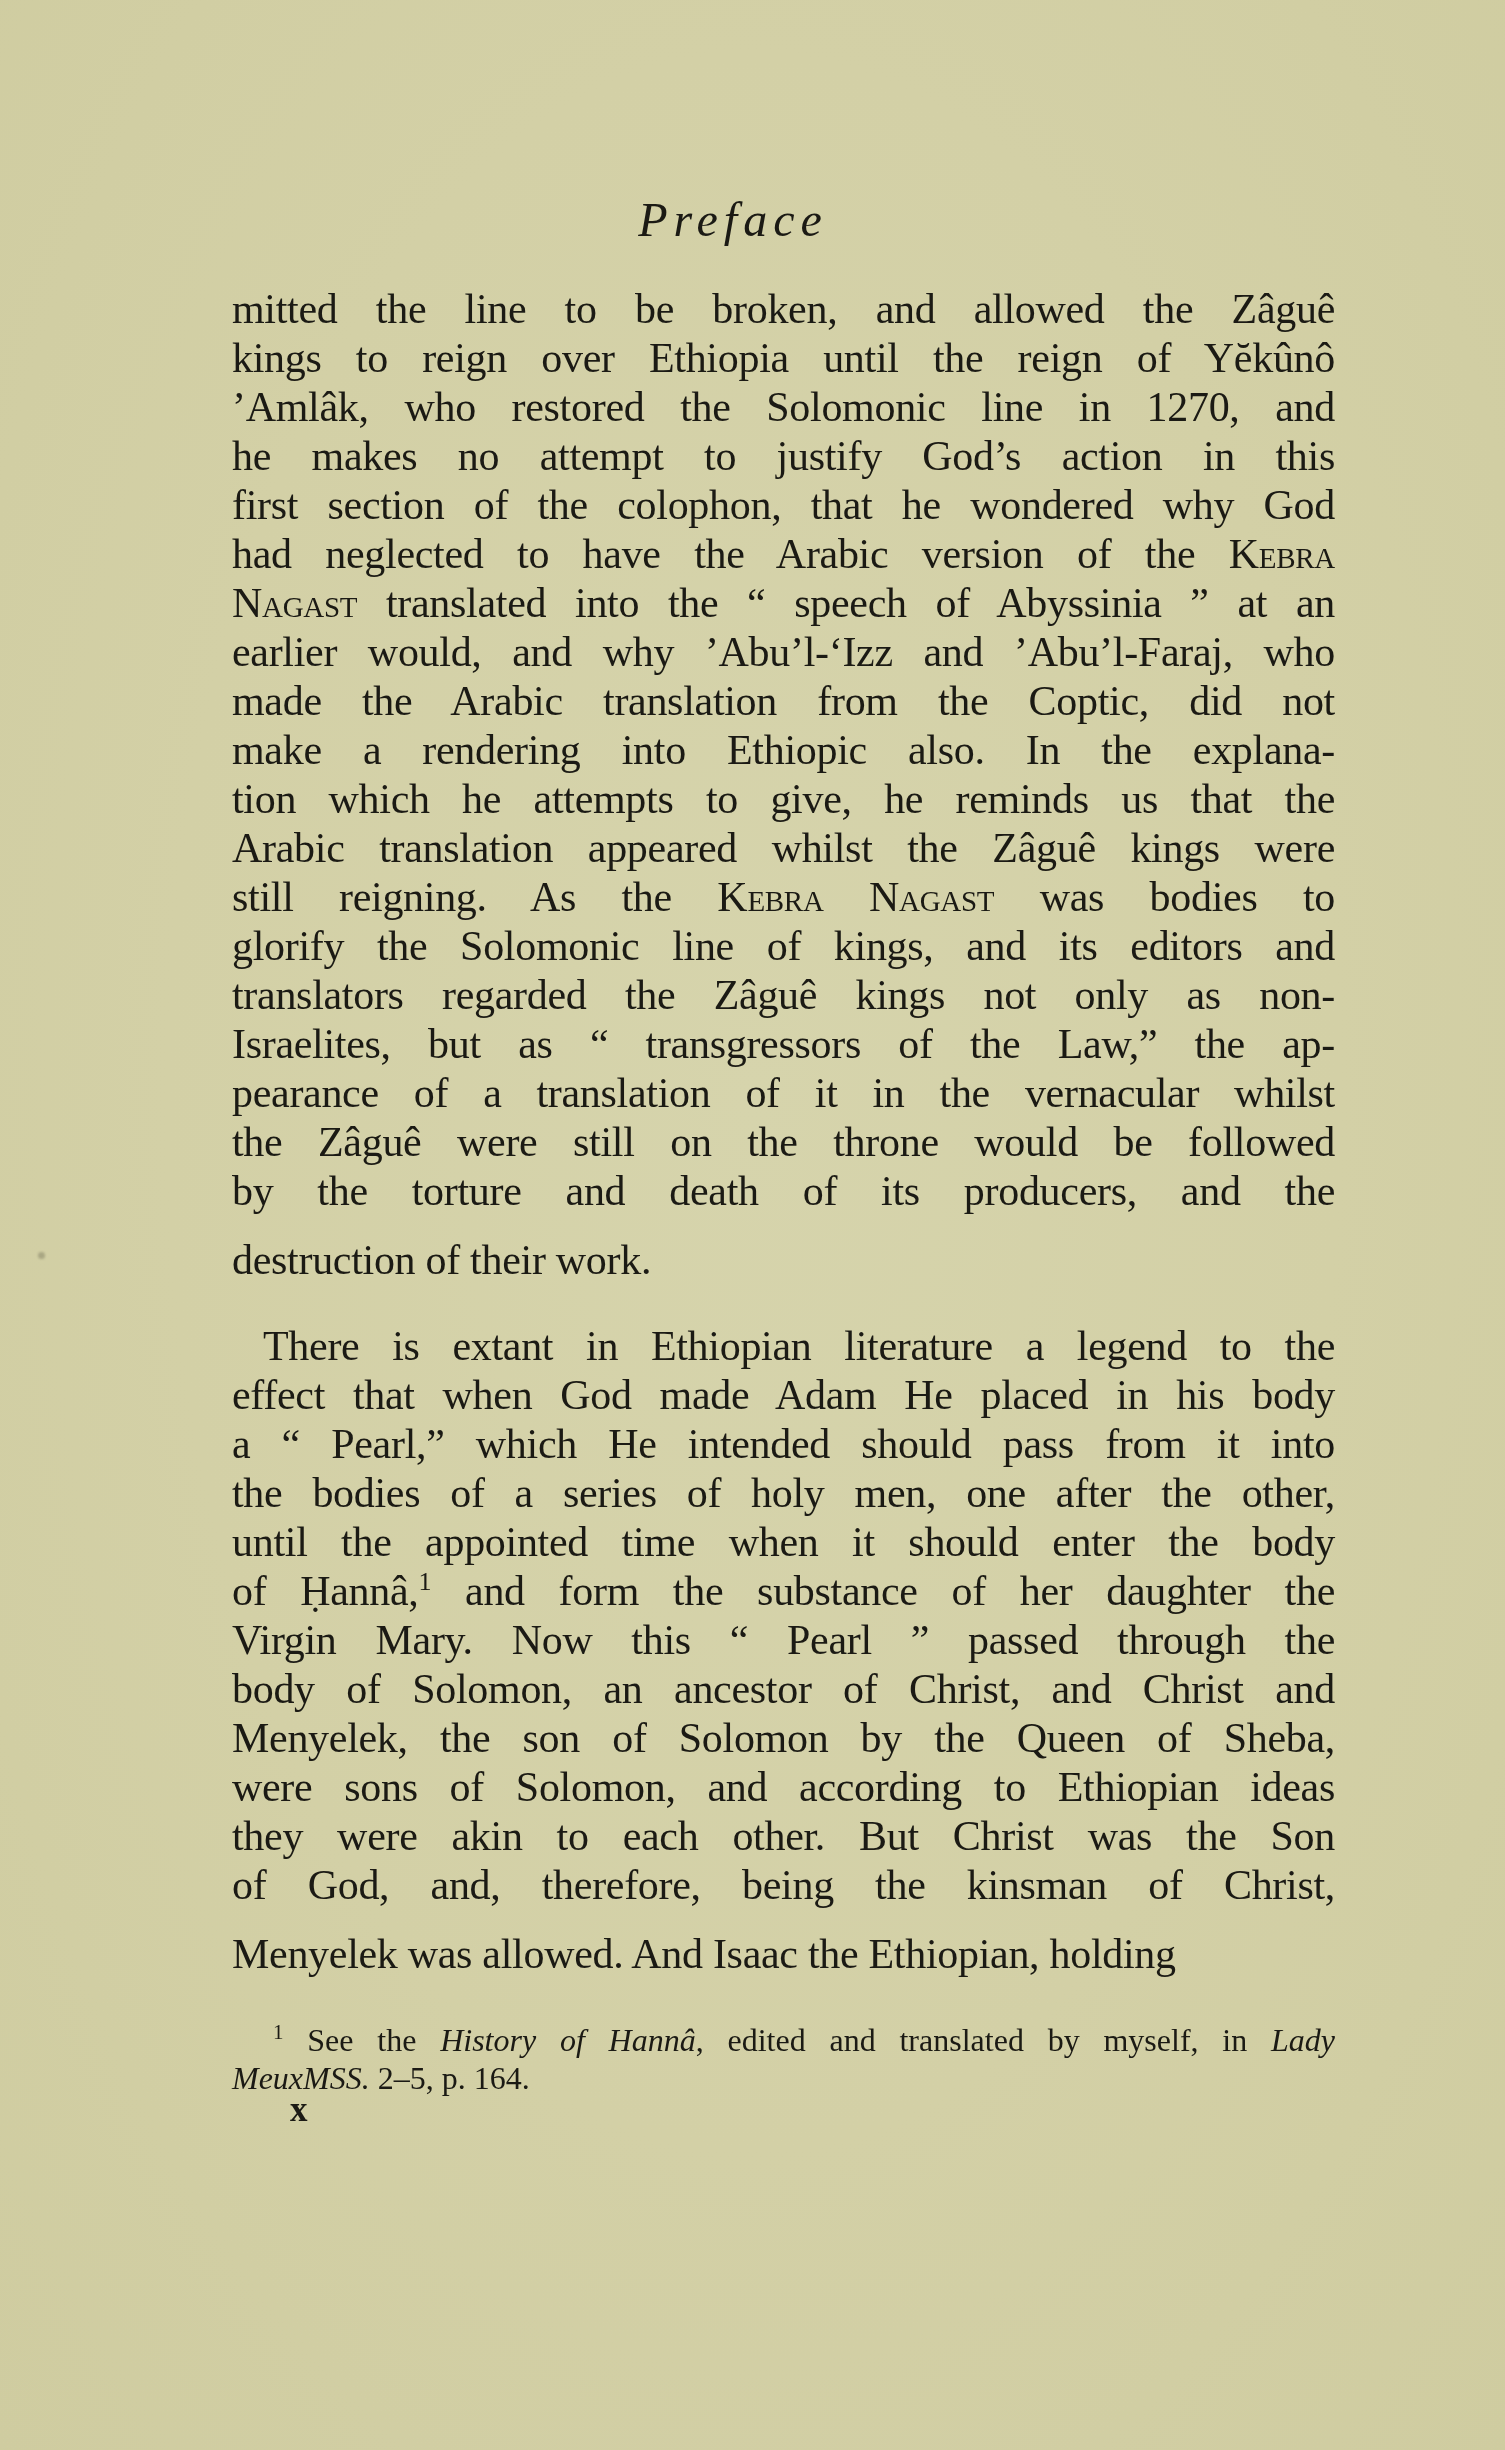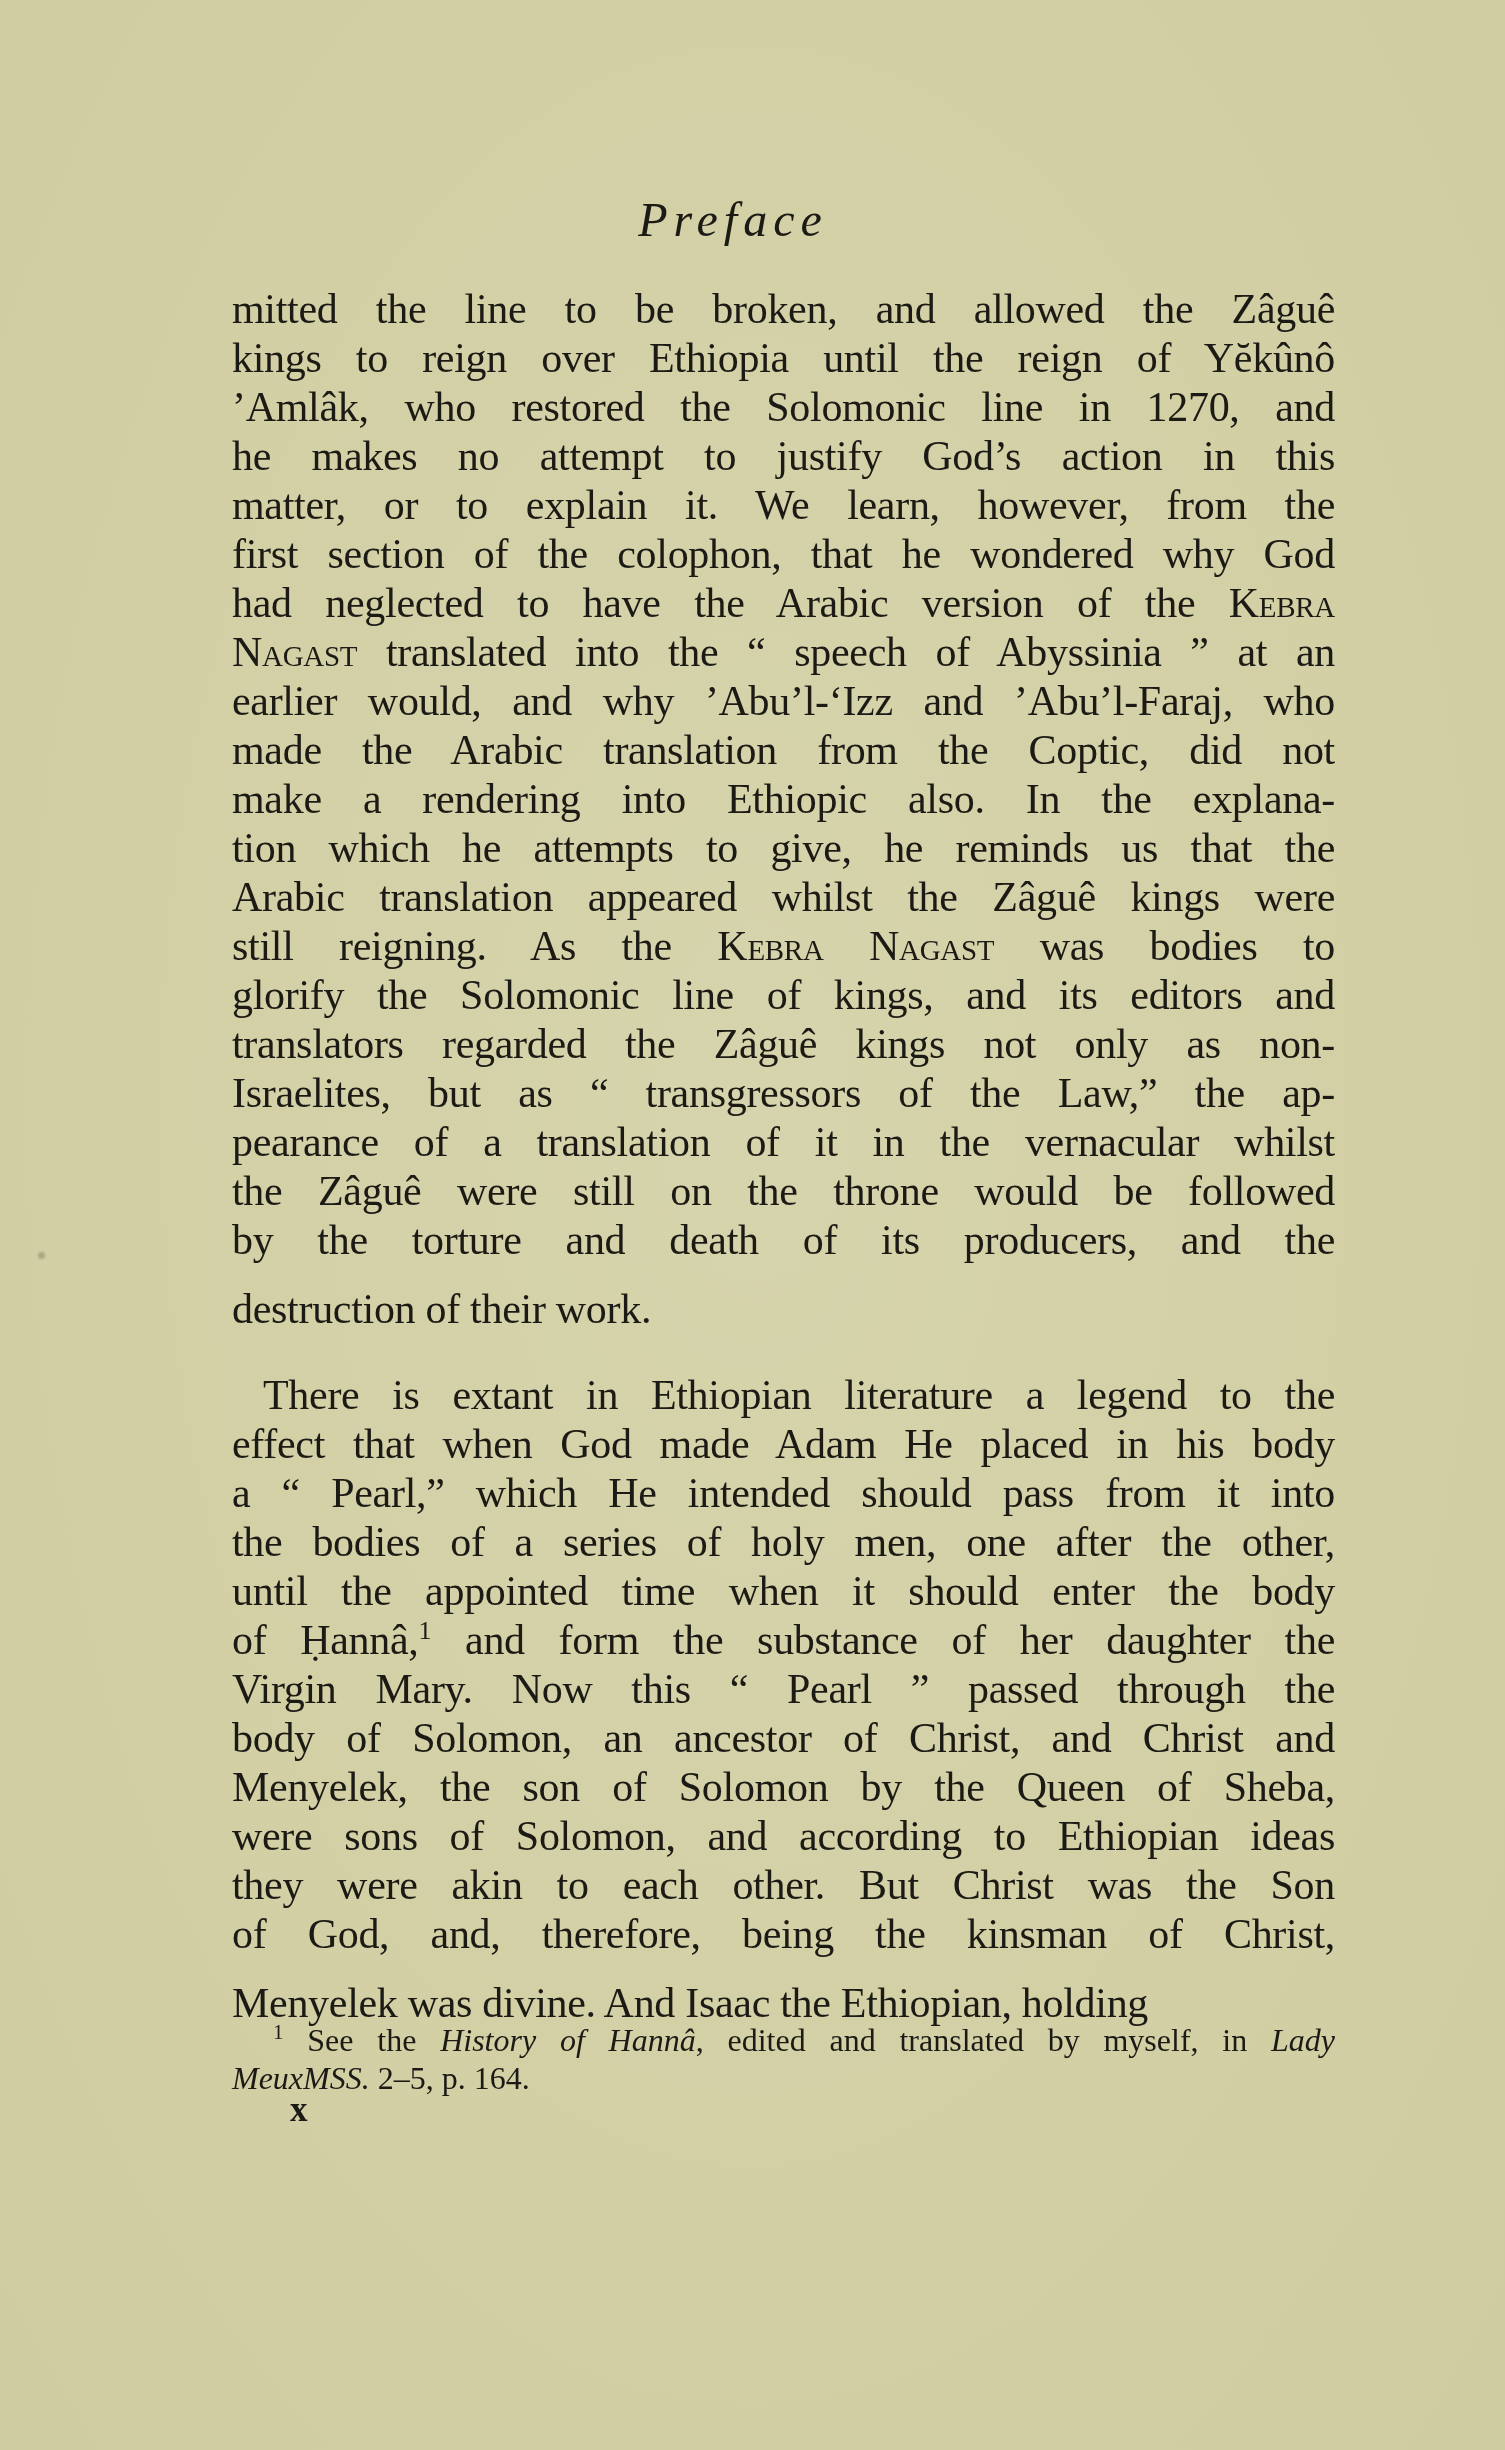--- a/index.html
+++ b/index.html
@@ -115,21 +115,20 @@
 <div class="page-bg"></div>
 <div class="speck"></div>
 
 <div class="running-head">Preface</div>
 
 <div class="text-block" id="body-text">
     <span class="line"><span>mitted the line to be broken, and allowed the Zâguê</span></span>
     <span class="line"><span>kings to reign over Ethiopia until the reign of Yĕkûnô</span></span>
     <span class="line"><span>’Amlâk, who restored the Solomonic line in 1270, and</span></span>
     <span class="line"><span>he makes no attempt to justify God’s action in this</span></span>
-    <span class="line"><span>matter, or to explain it.  We learn, however, from the</span></span>
     <span class="line"><span>first section of the colophon, that he wondered why God</span></span>
     <span class="line"><span>had neglected to have the Arabic version of the </span><span class="sc">Kebra</span></span>
     <span class="line"><span class="sc">Nagast</span><span> translated into the “ speech of Abyssinia ” at an</span></span>
     <span class="line"><span>earlier would, and why ’Abu’l-‘Izz and ’Abu’l-Faraj, who</span></span>
     <span class="line"><span>made the Arabic translation from the Coptic, did not</span></span>
     <span class="line"><span>make a rendering into Ethiopic also.  In the explana-</span></span>
     <span class="line"><span>tion which he attempts to give, he reminds us that the</span></span>
     <span class="line"><span>Arabic translation appeared whilst the Zâguê kings were</span></span>
     <span class="line"><span>still reigning.  As the </span><span class="sc">Kebra Nagast</span><span> was bodies to</span></span>
     <span class="line"><span>glorify the Solomonic line of kings, and its editors and</span></span>
@@ -144,21 +143,21 @@
     <span class="line"><span>a “ Pearl,” which He intended should pass from it into</span></span>
     <span class="line"><span>the bodies of a series of holy men, one after the other,</span></span>
     <span class="line"><span>until the appointed time when it should enter the body</span></span>
     <span class="line"><span>of Ḥannâ,</span><span class="ref-mark">1</span><span> and form the substance of her daughter the</span></span>
     <span class="line"><span>Virgin Mary.  Now this “ Pearl ” passed through the</span></span>
     <span class="line"><span>body of Solomon, an ancestor of Christ, and Christ and</span></span>
     <span class="line"><span>Menyelek, the son of Solomon by the Queen of Sheba,</span></span>
     <span class="line"><span>were sons of Solomon, and according to Ethiopian ideas</span></span>
     <span class="line"><span>they were akin to each other.  But Christ was the Son</span></span>
     <span class="line"><span>of God, and, therefore, being the kinsman of Christ,</span></span>
-    <span class="line last"><span>Menyelek was divine.  And Isaac the Ethiopian, holding</span></span>
+    <span class="line last"><span>Menyelek was allowed.  And Isaac the Ethiopian, holding</span></span>
   </div>
 
 <div class="footnotes" id="footnotes">
     <span class="fn-line first"><span class="fn-mark">1</span><span> See the </span><i>History of Hannâ</i><span>, edited and translated by myself, in </span><i>Lady</i></span>
     <span class="fn-line last"><i>MeuxMSS.</i><span> 2–5, p. 164.</span></span>
   </div>
 
 <div class="folio">x</div>
 
 

